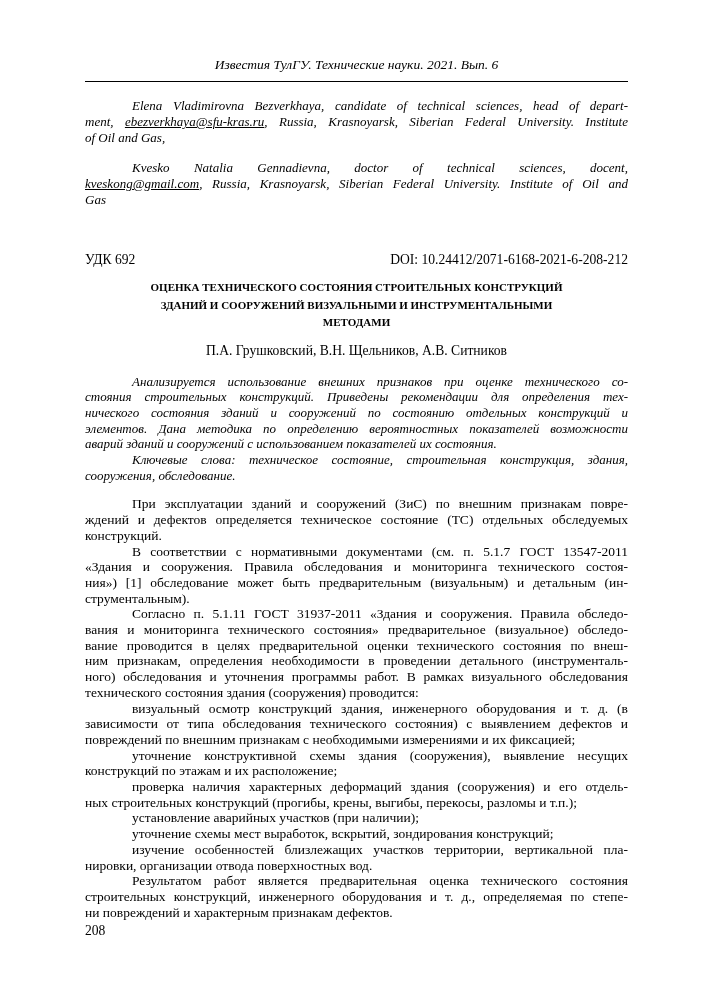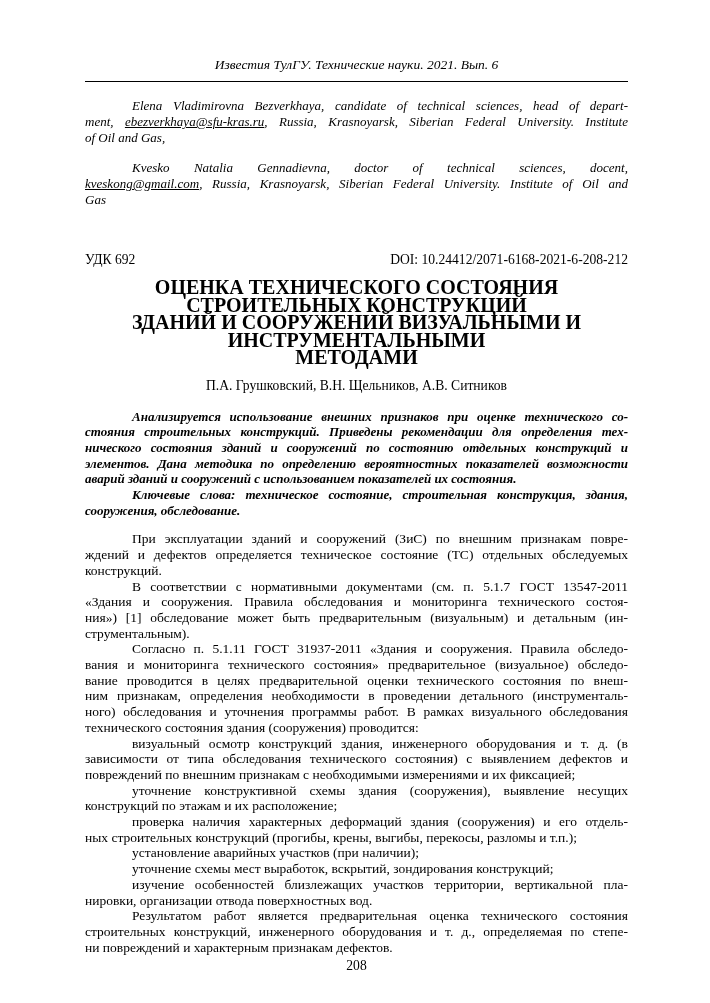--- a/index.html
+++ b/index.html
@@ -40,45 +40,44 @@
   .meta-row {
     margin-top: 44px;
     display: flex;
     justify-content: space-between;
     font-size: 13.6px;
     line-height: 16px;
   }
   .article-title {
     margin-top: 11px;
     font-weight: bold;
-    font-size: 20px;
+    font-size: 11px;
     line-height: 17.5px;
     text-align: center;
   }
   .authors-ru {
     margin-top: 11px;
     text-align: center;
     font-size: 13.6px;
     line-height: 16px;
   }
   .abstract {
     margin-top: 15px;
     font-style: italic;
     font-size: 13px;
     line-height: 15.7px;
-    font-weight: bold;
   }
   .body-text {
     margin-top: 13px;
     font-size: 13.5px;
     line-height: 15.7px;
   }
   .page-number {
     margin-top: 3px;
-    text-align: center;
+    text-align: left;
     font-size: 13.6px;
     line-height: 16px;
   }
   .line { min-height: 15px; }
   .line.just {
     text-align: justify;
     text-align-last: justify;
   }
   .line.ind { text-indent: 47px; }
   .u { text-decoration: underline; }

